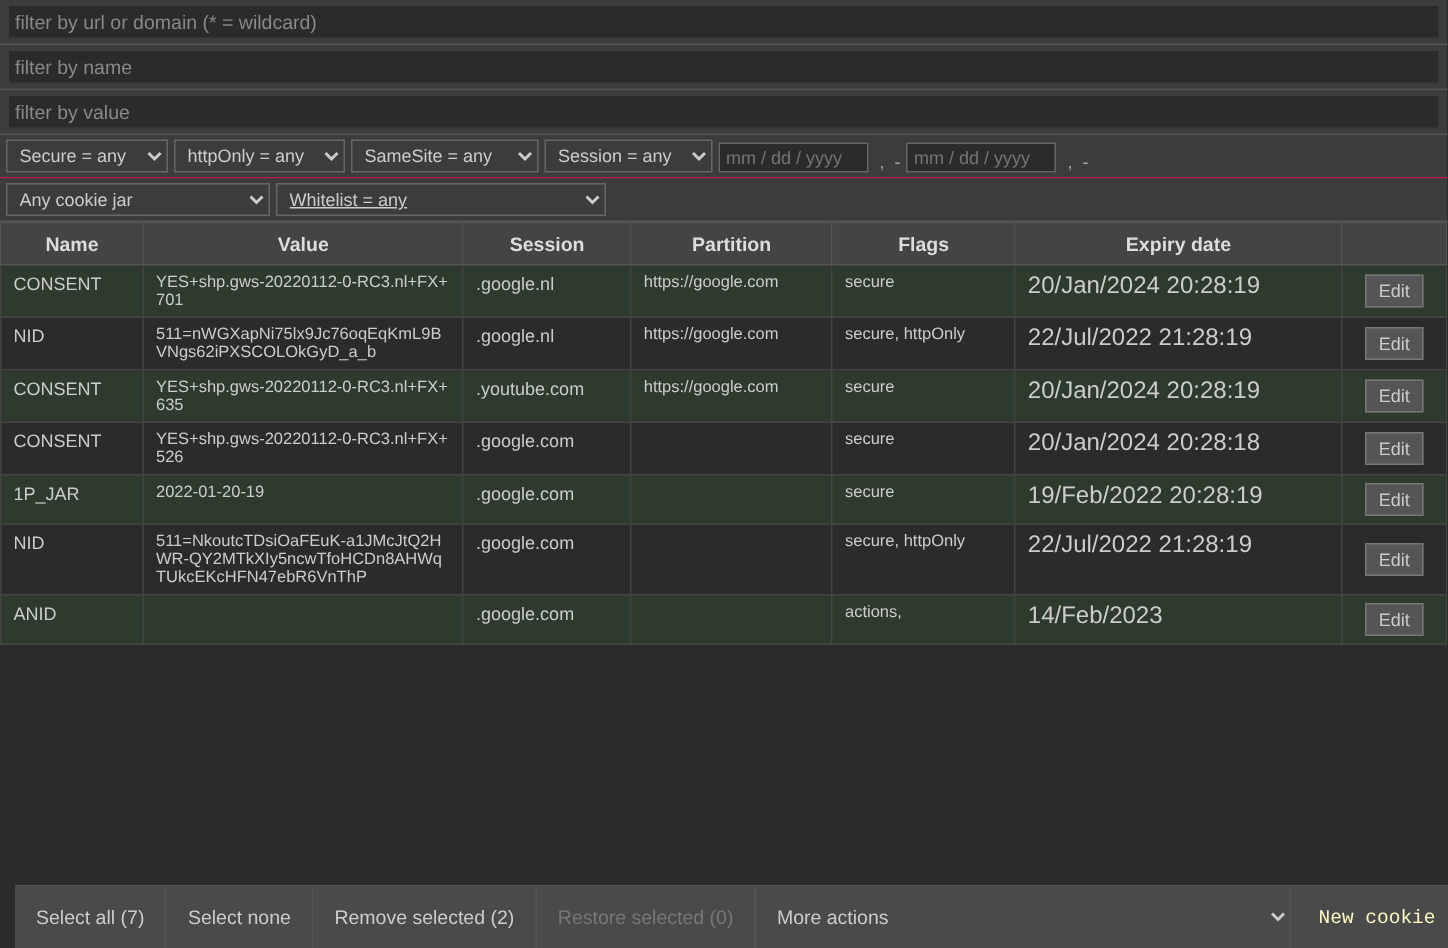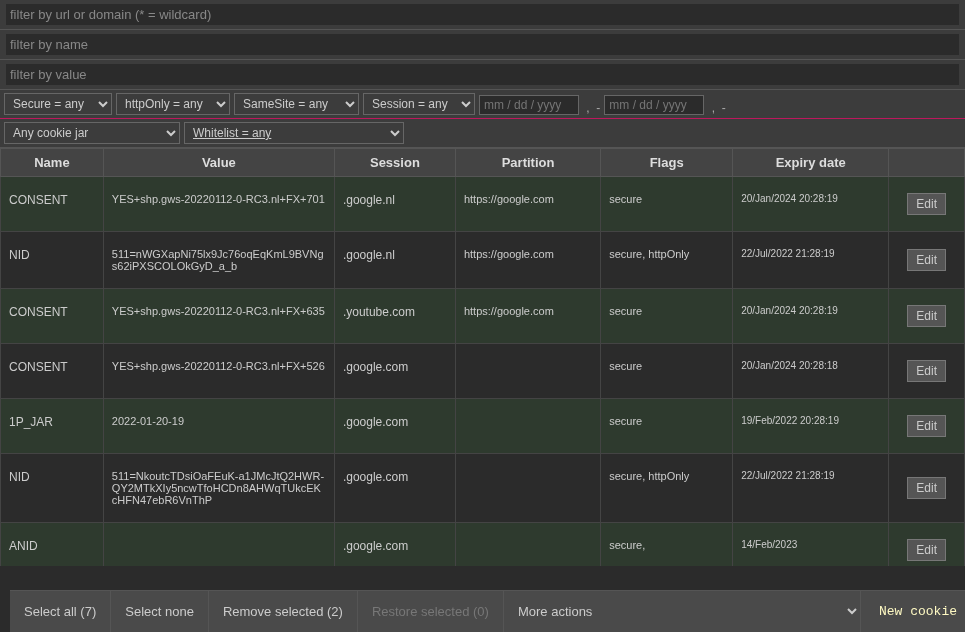--- a/index.html
+++ b/index.html
@@ -98,21 +98,21 @@
     tbody tr {
       border-bottom: 1px solid #555;
     }
     tbody tr:nth-child(odd) {
       background: #2e3a2e;
     }
     tbody tr:nth-child(even) {
       background: #2b2b2b;
     }
     tbody td {
-      padding: 16px 8px;
+      padding: 5px 8px;
       border: 1px solid #444;
       vertical-align: top;
       font-size: 12px;
       color: #ccc;
     }
     .btn-edit {
       background: #555;
       color: #ccc;
       border: 1px solid #777;
       padding: 3px 8px;
@@ -185,21 +185,21 @@
       word-break: break-all;
       font-size: 11px;
     }
     .name-cell {
       font-weight: normal;
     }
     .flags-cell {
       font-size: 11px;
     }
     .expiry-cell {
-      font-size: 10px;
+      font-size: 16px;
       white-space: nowrap;
     }
     .partition-cell {
       font-size: 11px;
     }
     .domain-cell {
       font-size: 12px;
     }
     .edit-cell {
       text-align: center;
@@ -313,21 +313,21 @@
       <td class="expiry-cell">22/Jul/2022 21:28:19</td>
       <td class="edit-cell">
         <button class="btn-edit">Edit</button>
       </td>
     </tr>
         <tr>
       <td class="name-cell">ANID</td>
       <td class="value-cell"></td>
       <td class="domain-cell">.google.com</td>
       <td class="partition-cell"></td>
-      <td class="flags-cell">secure,</td>
+      <td class="flags-cell">actions,</td>
       <td class="expiry-cell">14/Feb/2023</td>
       <td class="edit-cell">
         <button class="btn-edit">Edit</button>
       </td>
     </tr>
       </tbody>
   </table>
 </div>
 
 <div class="bottom-bar">

